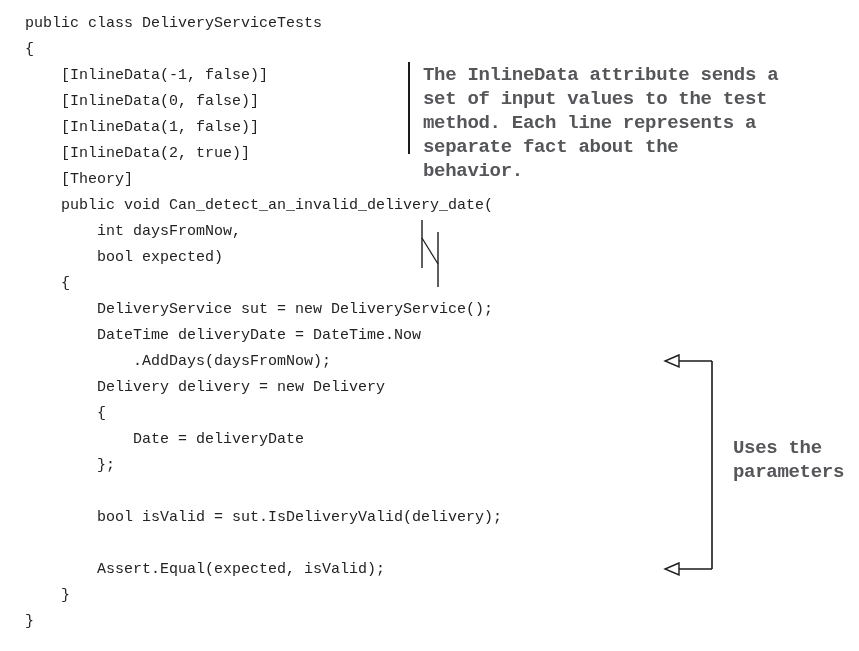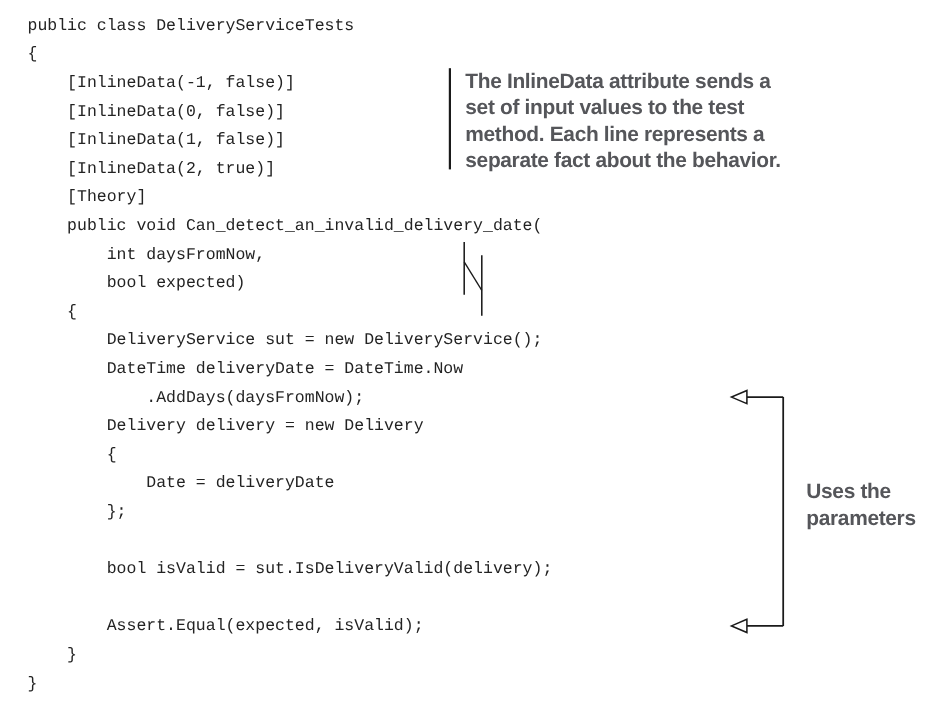--- a/index.html
+++ b/index.html
@@ -26,21 +26,21 @@
     margin: 0;
     font-family: "Liberation Mono", "DejaVu Sans Mono", monospace;
     font-size: 15px;
     line-height: 26px;
     color: var(--code-color, #232323);
     white-space: pre;
   }
   .ann {
     position: absolute;
     white-space: pre-line;
-    font-family: Liberation Sans, sans-serif;
+    font-family: Liberation Mono, monospace;
     font-weight: bold;
     font-size: 19px;
     line-height: 24px;
     letter-spacing: -0.3px;
     color: var(--ann-color, #55565a);
   }
   .ann-inline-data { left: 423px; top: 63px; width: 360px; }
   .ann-parameters  { left: 458px; top: 231px; width: 380px; }
   .ann-uses        { left: 733px; top: 436px; width: 130px; }
   .vrule {

